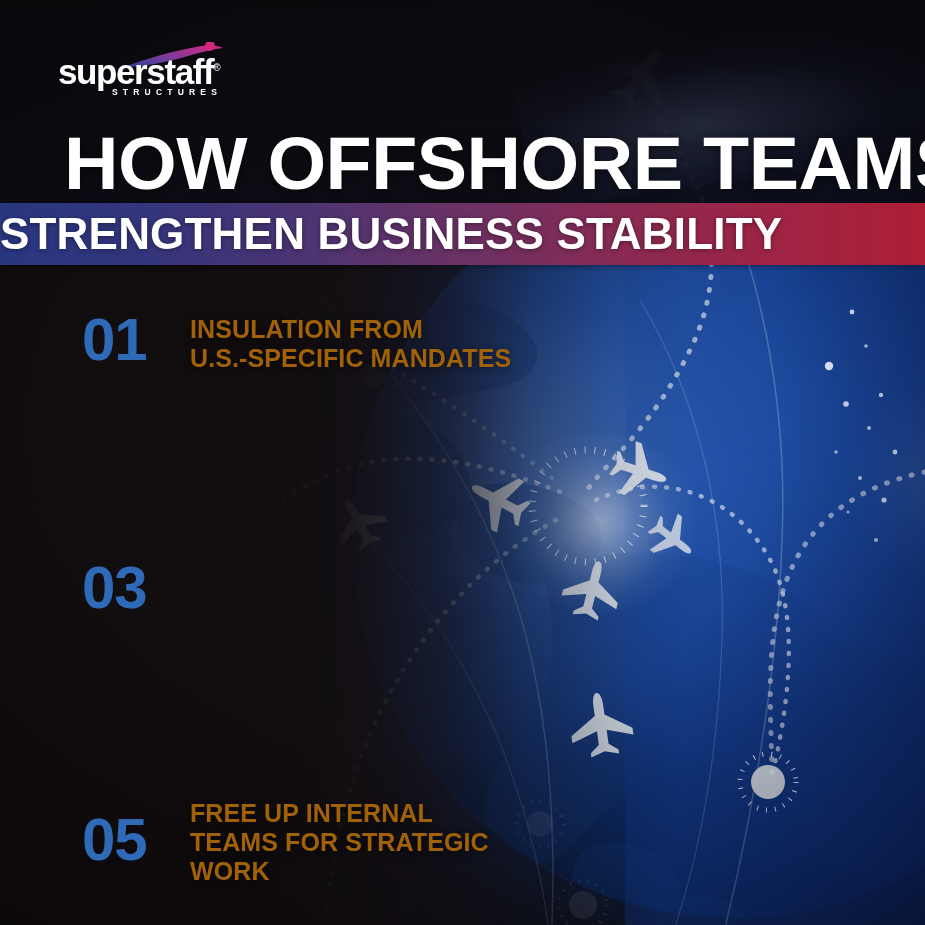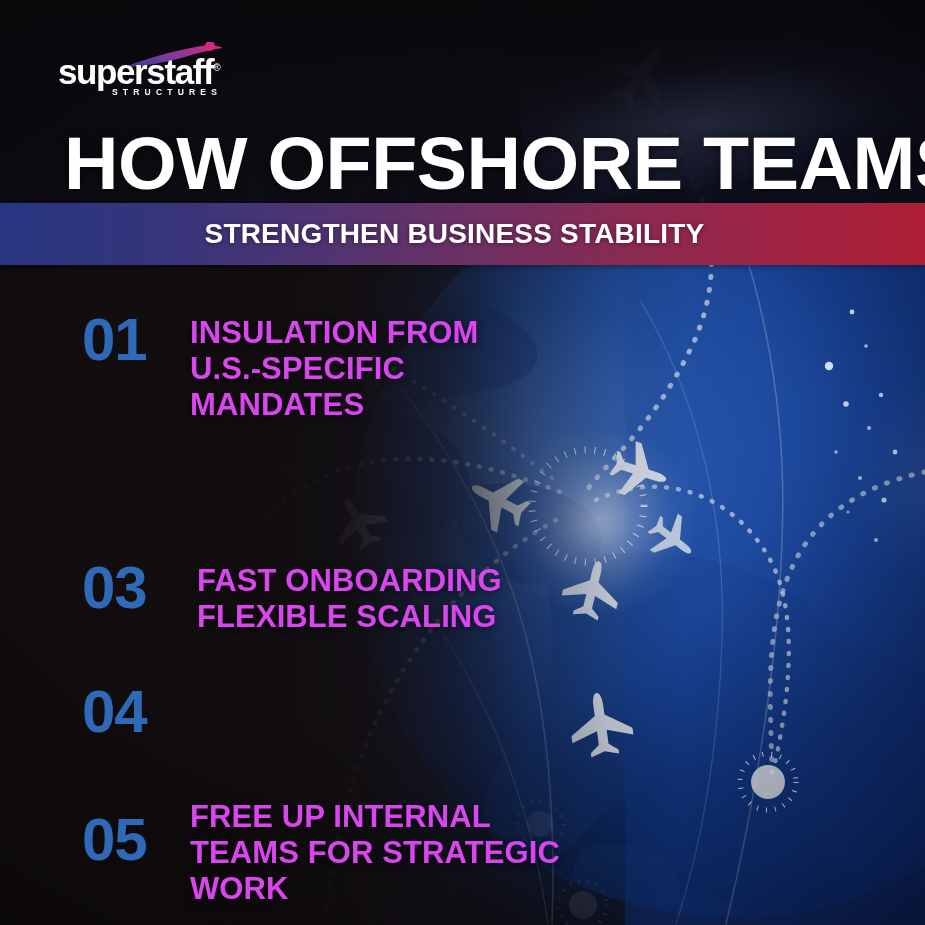--- a/index.html
+++ b/index.html
@@ -197,22 +197,21 @@
     width: 925px;
     height: 62px;
     background: linear-gradient(90deg, #283780 0%, #34357c 16%, #4e3472 34%, #6b3165 50%, #8a2a52 68%, #a02343 85%, #ad1f35 100%);
     box-shadow: 0 1px 6px rgba(0,0,0,0.45);
   }
   .banner-text {
     position: absolute;
     left: 0; right: 16px;
     top: 50%;
     transform: translateY(-50%) scaleX(1.0);
-    text-align: center;
-    font-size: 28px;
+    font-size: 44px;
     font-weight: 700;
     color: #ffffff;
     letter-spacing: 0.2px;
     line-height: 1;
     text-shadow: 0 1px 5px rgba(0,0,0,0.4);
   }
 
   
   .list {
     position: absolute;
@@ -229,23 +228,23 @@
   .item-num {
     font-size: 60px;
     font-weight: 700;
     color: #2e6ab8;
     line-height: 0.94;
     letter-spacing: -1px;
     width: 108px;
     flex: 0 0 108px;
   }
   .item-text {
-    font-size: 31px;
-    font-weight: 700;
-    color: #d946ef;
+    font-size: 25px;
+    font-weight: 700;
+    color: #a16207;
     line-height: 1.16;
     letter-spacing: 0.1px;
     padding-top: 5px;
     white-space: pre-line;
     text-shadow: 0 2px 7px rgba(0,0,0,0.55);
   }
 
   
   .item-1 { top: 22px; }
   .item-2 { top: 138px; }
@@ -419,26 +418,23 @@
       <div class="item-num">01</div>
       <div class="item-text">INSULATION FROM
 U.S.-SPECIFIC MANDATES</div>
     </div>
 
     <div class="item item-2">
     </div>
 
     <div class="item item-3">
       <div class="item-num">03</div>
-      <div class="item-text">FAST ONBOARDING
-FLEXIBLE SCALING</div>
     </div>
 
     <div class="item item-4">
-      <div class="item-num">04</div>
     </div>
 
     <div class="item item-5">
       <div class="item-num">05</div>
       <div class="item-text">FREE UP INTERNAL
 TEAMS FOR STRATEGIC
 WORK</div>
     </div>
 
   </div>

